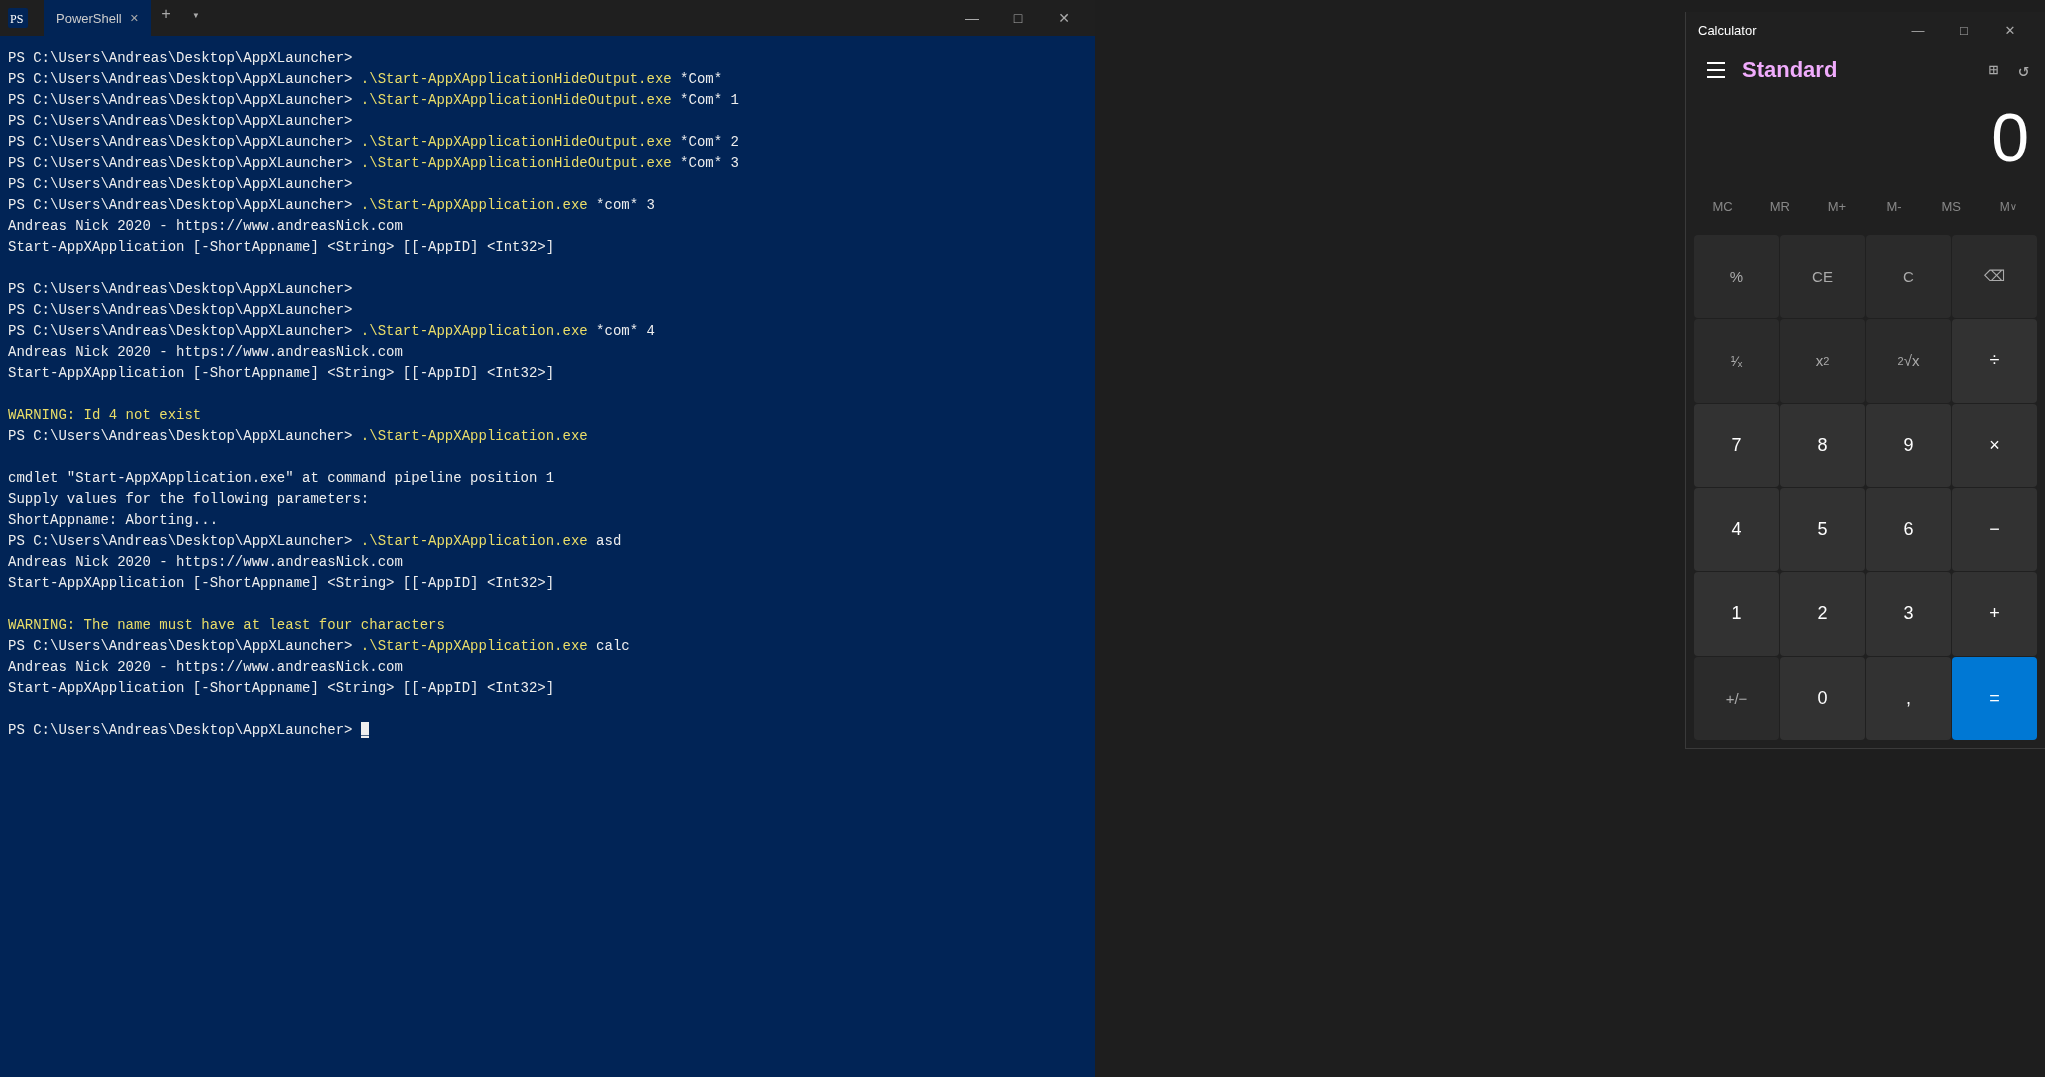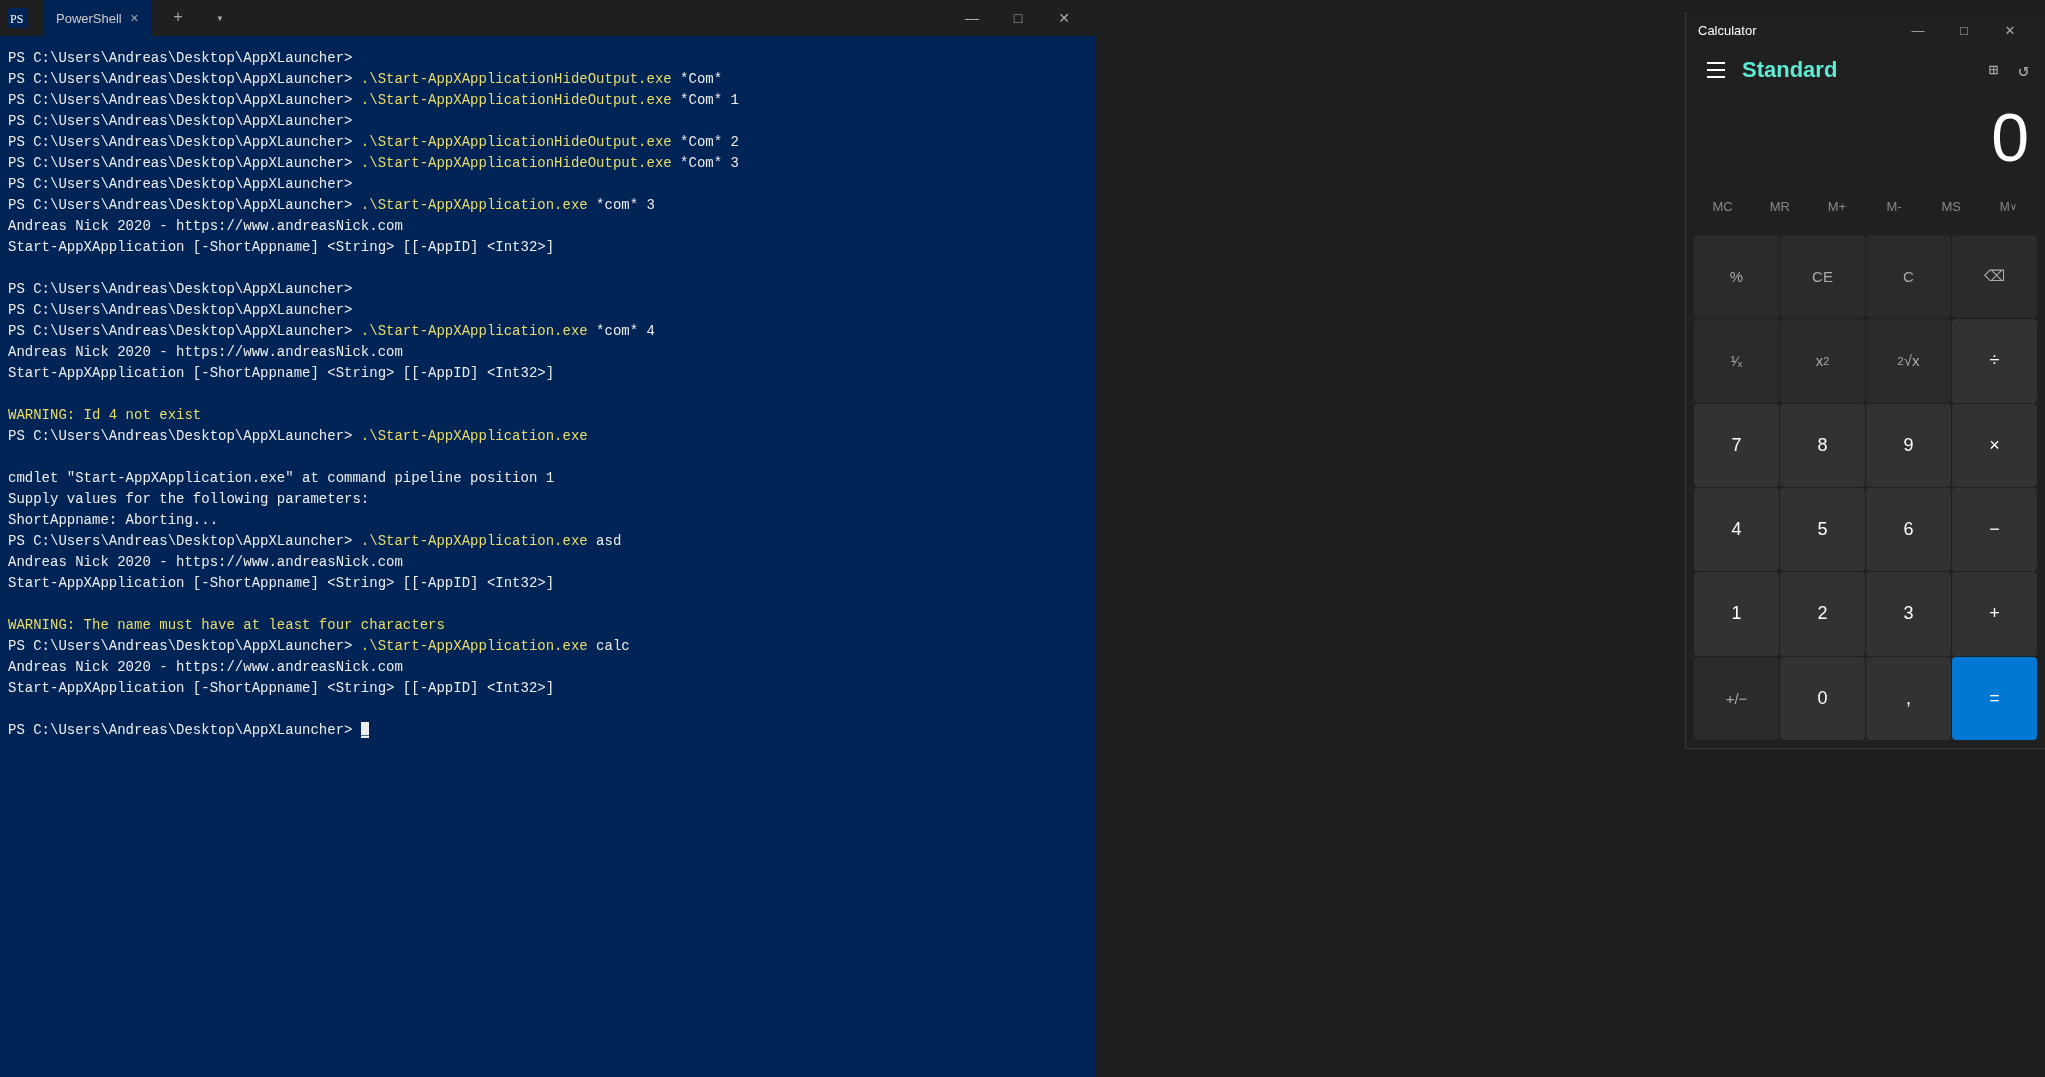--- a/index.html
+++ b/index.html
@@ -34,23 +34,23 @@
     }
 
     .ps-titlebar-icon {
       width: 28px;
       height: 20px;
       flex-shrink: 0;
     }
 
     .ps-titlebar-tabs {
       display: flex;
-      align-items: center;
-      flex: 1;
-      gap: 12px;
+      align-items: flex-start;
+      flex: 1;
+      gap: 0;
     }
 
     .ps-tab {
       height: 36px;
       background: #012456;
       color: #cccccc;
       display: flex;
       align-items: center;
       padding: 0 12px;
       font-size: 13px;
@@ -183,21 +183,21 @@
       display: block;
       width: 18px;
       height: 2px;
       background: #ffffff;
     }
 
     .calc-mode-title {
       font-family: 'Segoe UI', sans-serif;
       font-size: 22px;
       font-weight: 600;
-      color: #5eead4;
+      color: #f0abfc;
       flex: 1;
     }
 
     .calc-mode-icon {
       color: #aaa;
       font-size: 18px;
       cursor: pointer;
     }
 
     .calc-history-icon {

